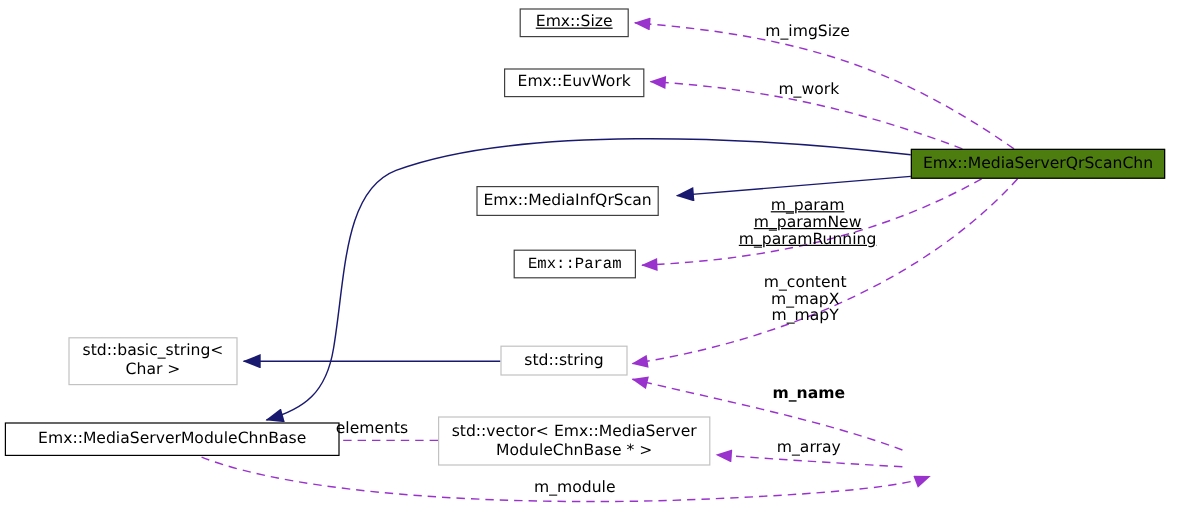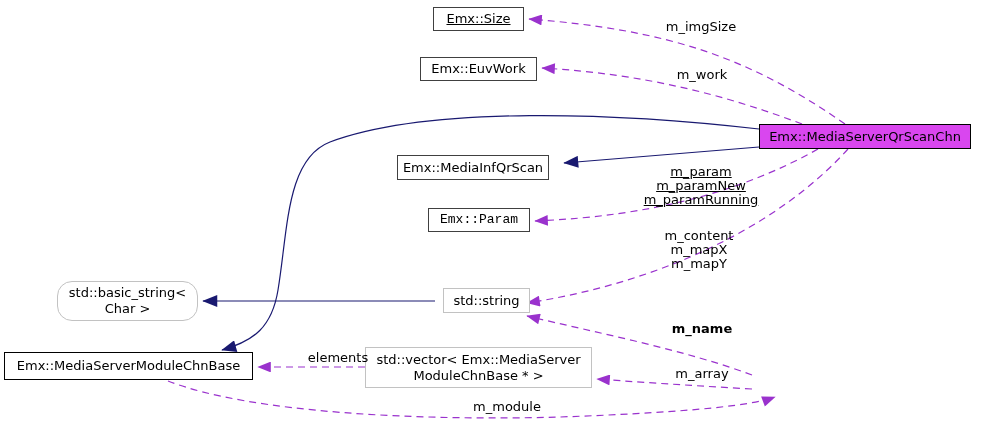--- a/index.html
+++ b/index.html
@@ -41,29 +41,28 @@
     background: #ffffff;
     border: 1.4px solid #404040;
     text-align: center;
     line-height: 16px;
     white-space: pre-line;
     box-sizing: border-box;
     cursor: pointer;
   }
   .node.light { border: 1px solid #c2c2c2; }
   .node.black { border: 1.6px solid #000000; }
-  .node.main  { border: 1.6px solid #000000; background: #d946ef; }
+  .node.main  { border: 1.6px solid #000000; background: #4d7c0f; }
   .edge-label {
     position: absolute;
     transform: translate(-50%, -50%);
     text-align: center;
     line-height: 14px;
     white-space: pre-line;
     pointer-events: none;
-    margin-left: 28px;
   }
 </style>
 </head>
 <body>
 
 <div class="canvas">
 
   <svg class="edges-svg">
     <defs>
       <marker id="arrowBlue" viewBox="0 0 10 8" markerWidth="13" markerHeight="10" refX="9.5" refY="4" orient="auto">
@@ -91,26 +90,26 @@
   <div class="node" style="left:433px; top:7px;  width:91px;  height:24px;text-decoration:underline;">Emx::Size</div>
 
   <div class="node" style="left:420px; top:57px; width:117px; height:24px;">Emx::EuvWork</div>
 
   <div class="node main" style="left:759px; top:124px; width:212px; height:25px;">Emx::MediaServerQrScanChn</div>
 
   <div class="node" style="left:397px; top:155px; width:152px; height:25px;">Emx::MediaInfQrScan</div>
 
   <div class="node" style="left:428px; top:208px; width:102px; height:24px;font-family:Liberation Mono, monospace;">Emx::Param</div>
 
-  <div class="node light" style="left:57px; top:281px; width:141px; height:40px;border-radius:15px;">std::basic_string&lt;
+  <div class="node light" style="left:57px; top:281px; width:141px; height:40px;">std::basic_string&lt;
 Char &gt;</div>
 
-  <div class="node light" style="left:443px; top:288px; width:87px; height:25px;">std::string</div>
+  <div class="node light" style="left:417px; top:288px; width:106px; height:25px;">std::string</div>
 
-  <div class="node black" style="left:4px; top:352px; width:249px; height:28px;">Emx::MediaServerModuleChnBase</div>
+  <div class="node black" style="left:4px; top:352px; width:279px; height:28px;">Emx::MediaServerModuleChnBase</div>
 
   <div class="node light" style="left:365px; top:347px; width:227px; height:41px;">std::vector&lt; Emx::MediaServer
 ModuleChnBase * &gt;</div>
 
 
   <div class="edge-label" style="left:673px; top:27px;">m_imgSize</div>
 
   <div class="edge-label" style="left:674px; top:75px;">m_work</div>
 
   <div class="edge-label" style="left:673px; top:186px;text-decoration:underline;">m_param

